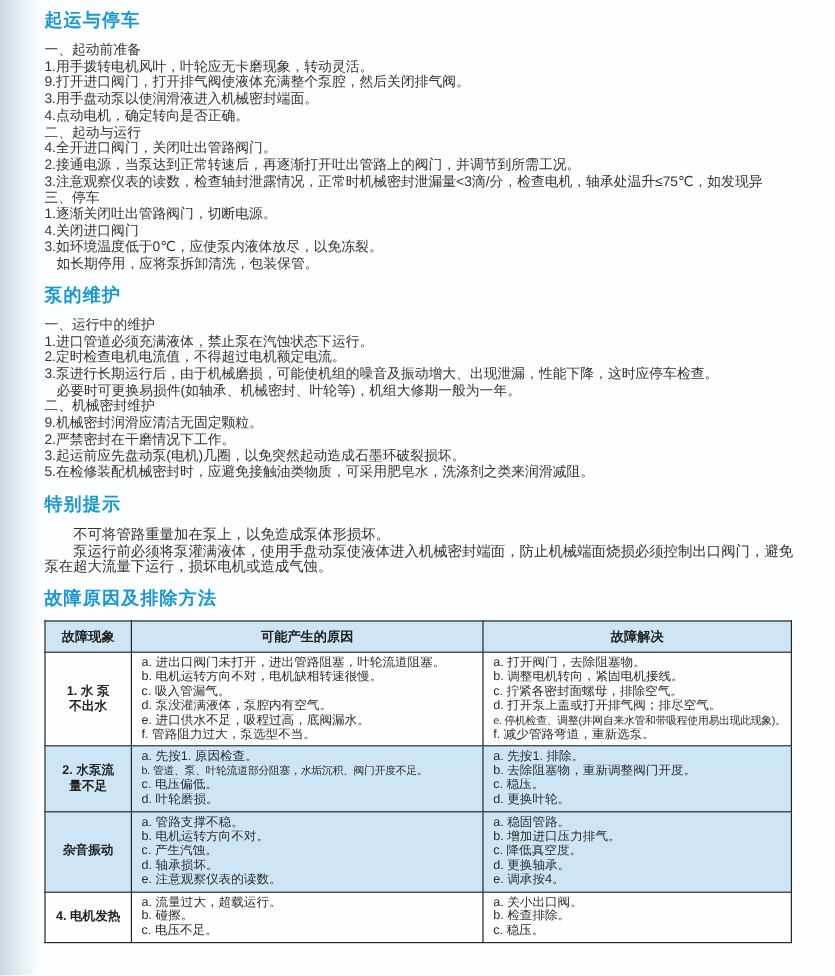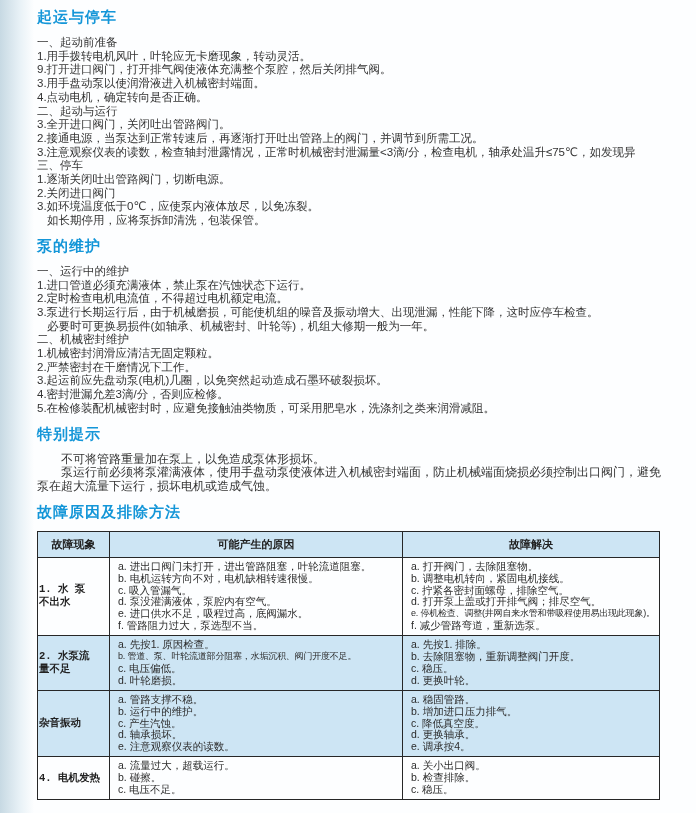--- a/index.html
+++ b/index.html
@@ -13,62 +13,61 @@
   h2.sec-title.gap { margin-top:9px; }
   .body-block { margin-bottom:2px; }
   .line { font-size:11.5px; line-height:13.7px; white-space:nowrap; color:#333; }
   .line.cont { padding-left:10px; }
   .para { font-size:12px; line-height:13.7px; text-indent:24px; color:#333; }
   table.fault { border-collapse:collapse; width:622px; margin-top:7px; table-layout:fixed; }
   table.fault th, table.fault td { border:1.6px solid #272727; vertical-align:middle; }
   table.fault th { background:#cde5f4; font-size:11px; font-weight:bold; padding:5px 2px; color:#222; }
   col.c1 { width:72px; } col.c2 { width:293px; } col.c3 { width:257px; }
   tr.shaded td { background:#cde5f4; }
-  td.ph { text-align:left; font-size:10.5px; font-weight:bold; white-space:pre-line; line-height:13px; color:#222; padding:2px 1px;font-family:Liberation Mono, monospace; }
+  td.ph { text-align:center; font-size:10.5px; font-weight:bold; white-space:pre-line; line-height:13px; color:#222; padding:2px 1px; }
   td.items { padding:3px 4px 3px 8px; }
   .item { font-size:10.5px; line-height:11.9px; white-space:nowrap; color:#2c2c2c; overflow:hidden; }
   .item.sm { font-size:9px; letter-spacing:-0.2px; }
 </style>
 </head>
 <body>
 
 <div class="page">
   <div class="edge-strip"></div>
   <div class="content">
 
     <h2 class="sec-title">起运与停车</h2>
     <div class="body-block">
       <div class="line">一、起动前准备</div>
       <div class="line">1.用手拨转电机风叶，叶轮应无卡磨现象，转动灵活。</div>
       <div class="line">9.打开进口阀门，打开排气阀使液体充满整个泵腔，然后关闭排气阀。</div>
       <div class="line">3.用手盘动泵以使润滑液进入机械密封端面。</div>
       <div class="line">4.点动电机，确定转向是否正确。</div>
       <div class="line">二、起动与运行</div>
-      <div class="line">3.全开进口阀门，关闭吐出管路阀门。</div>
+      <div class="line">4.全开进口阀门，关闭吐出管路阀门。</div>
       <div class="line">2.接通电源，当泵达到正常转速后，再逐渐打开吐出管路上的阀门，并调节到所需工况。</div>
       <div class="line">3.注意观察仪表的读数，检查轴封泄露情况，正常时机械密封泄漏量&lt;3滴/分，检查电机，轴承处温升≤75℃，如发现异</div>
       <div class="line">三、停车</div>
       <div class="line">1.逐渐关闭吐出管路阀门，切断电源。</div>
-      <div class="line">2.关闭进口阀门</div>
+      <div class="line">4.关闭进口阀门</div>
       <div class="line">3.如环境温度低于0℃，应使泵内液体放尽，以免冻裂。</div>
       <div class="line cont">如长期停用，应将泵拆卸清洗，包装保管。</div>
     </div>
 
     <h2 class="sec-title gap">泵的维护</h2>
     <div class="body-block">
       <div class="line">一、运行中的维护</div>
       <div class="line">1.进口管道必须充满液体，禁止泵在汽蚀状态下运行。</div>
       <div class="line">2.定时检查电机电流值，不得超过电机额定电流。</div>
       <div class="line">3.泵进行长期运行后，由于机械磨损，可能使机组的噪音及振动增大、出现泄漏，性能下降，这时应停车检查。</div>
       <div class="line cont">必要时可更换易损件(如轴承、机械密封、叶轮等)，机组大修期一般为一年。</div>
       <div class="line">二、机械密封维护</div>
-      <div class="line">1.机械密封润滑应清洁无固定颗粒。</div>
+      <div class="line">9.机械密封润滑应清洁无固定颗粒。</div>
       <div class="line">2.严禁密封在干磨情况下工作。</div>
       <div class="line">3.起运前应先盘动泵(电机)几圈，以免突然起动造成石墨环破裂损坏。</div>
-      <div class="line">4.密封泄漏允差3滴/分，否则应检修。</div>
       <div class="line">5.在检修装配机械密封时，应避免接触油类物质，可采用肥皂水，洗涤剂之类来润滑减阻。</div>
     </div>
 
     <h2 class="sec-title gap">特别提示</h2>
     <div class="body-block">
       <p class="para">不可将管路重量加在泵上，以免造成泵体形损坏。</p>
       <p class="para">泵运行前必须将泵灌满液体，使用手盘动泵使液体进入机械密封端面，防止机械端面烧损必须控制出口阀门，避免泵在超大流量下运行，损坏电机或造成气蚀。</p>
     </div>
 
     <h2 class="sec-title gap">故障原因及排除方法</h2>
@@ -120,21 +119,21 @@
             <div class="item">a.  先按1. 排除。</div>
             <div class="item">b.  去除阻塞物，重新调整阀门开度。</div>
             <div class="item">c.  稳压。</div>
             <div class="item">d.  更换叶轮。</div>
           </td>
         </tr>
         <tr class="shaded">
           <td class="ph">杂音振动</td>
           <td class="items">
             <div class="item">a.  管路支撑不稳。</div>
-            <div class="item">b.  运行中的维护。</div>
+            <div class="item">b.  电机运转方向不对。</div>
             <div class="item">c.  产生汽蚀。</div>
             <div class="item">d.  轴承损坏。</div>
             <div class="item">e.  注意观察仪表的读数。</div>
           </td>
           <td class="items">
             <div class="item">a.  稳固管路。</div>
             <div class="item">b.  增加进口压力排气。</div>
             <div class="item">c.  降低真空度。</div>
             <div class="item">d.  更换轴承。</div>
             <div class="item">e.  调承按4。</div>

